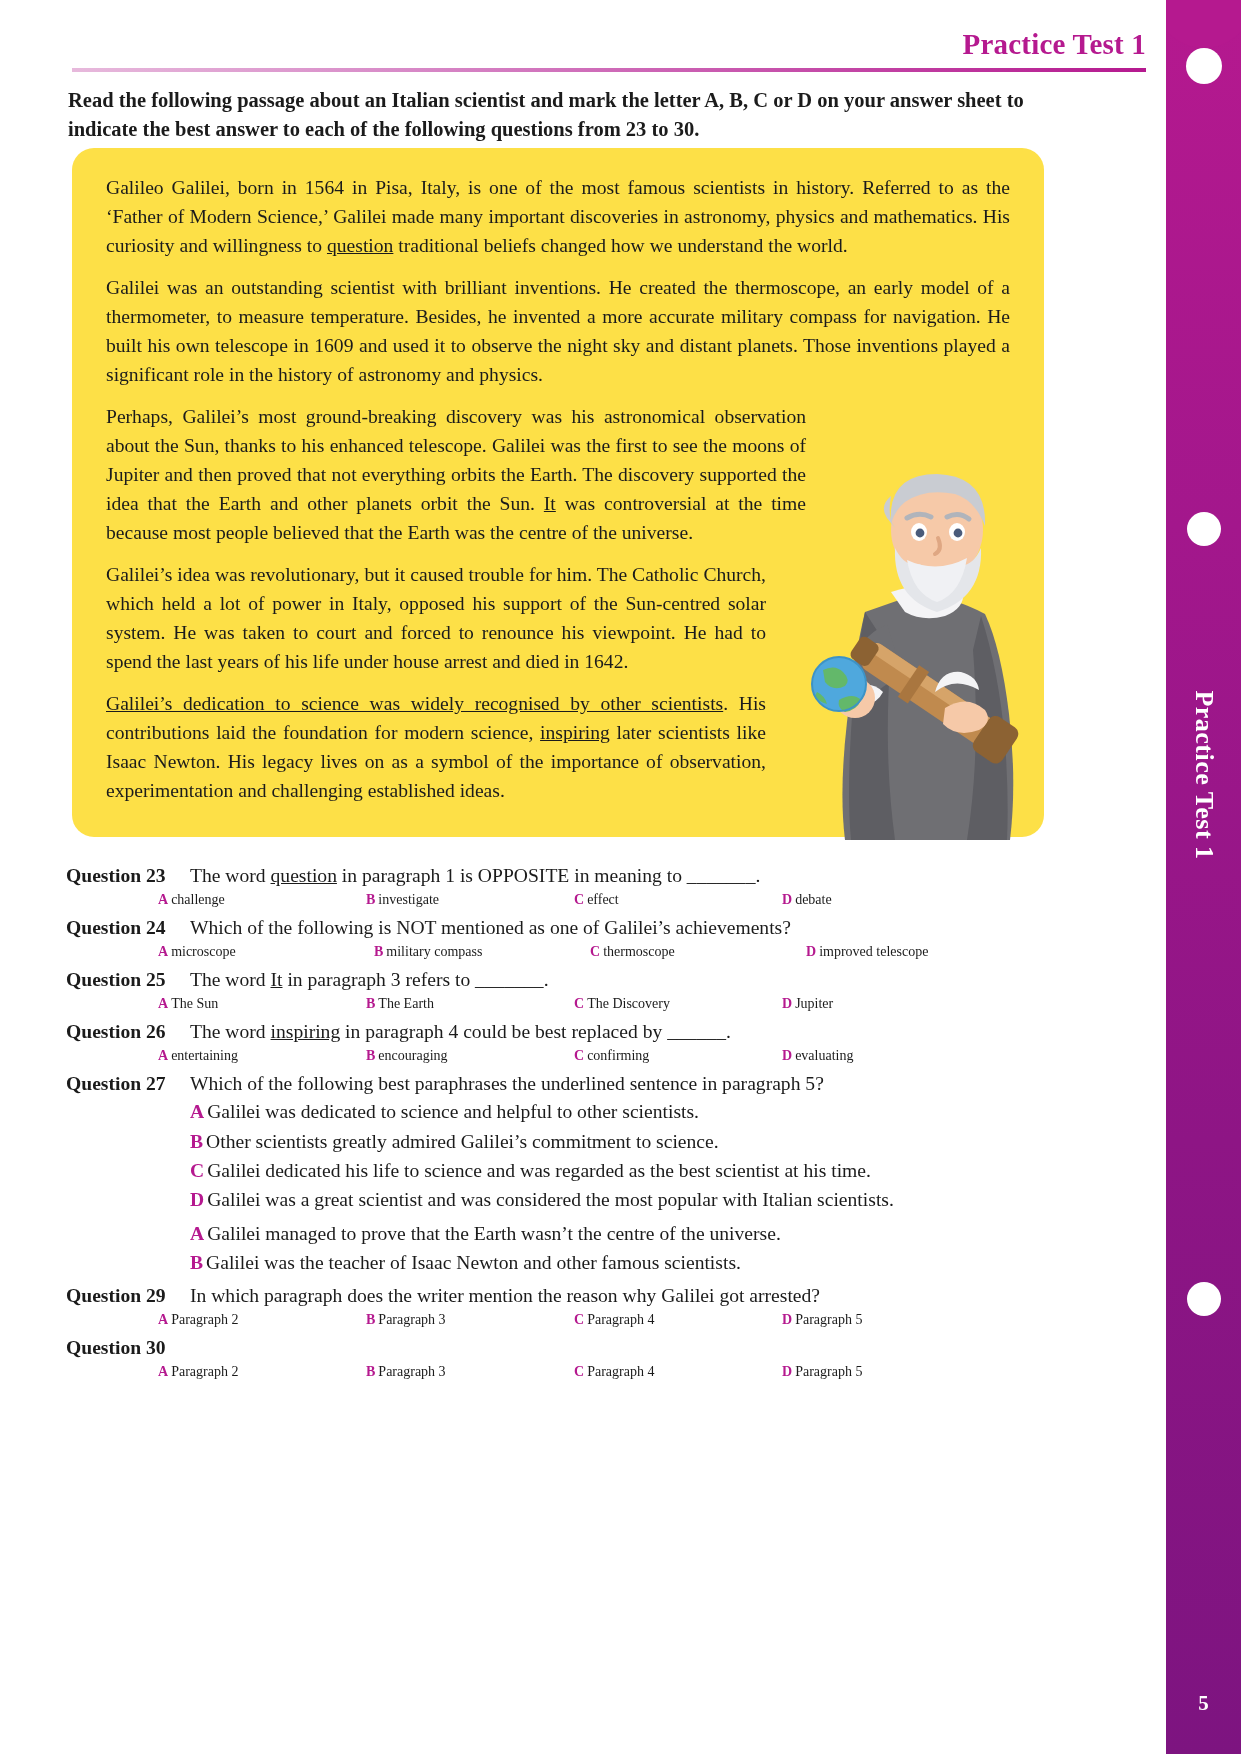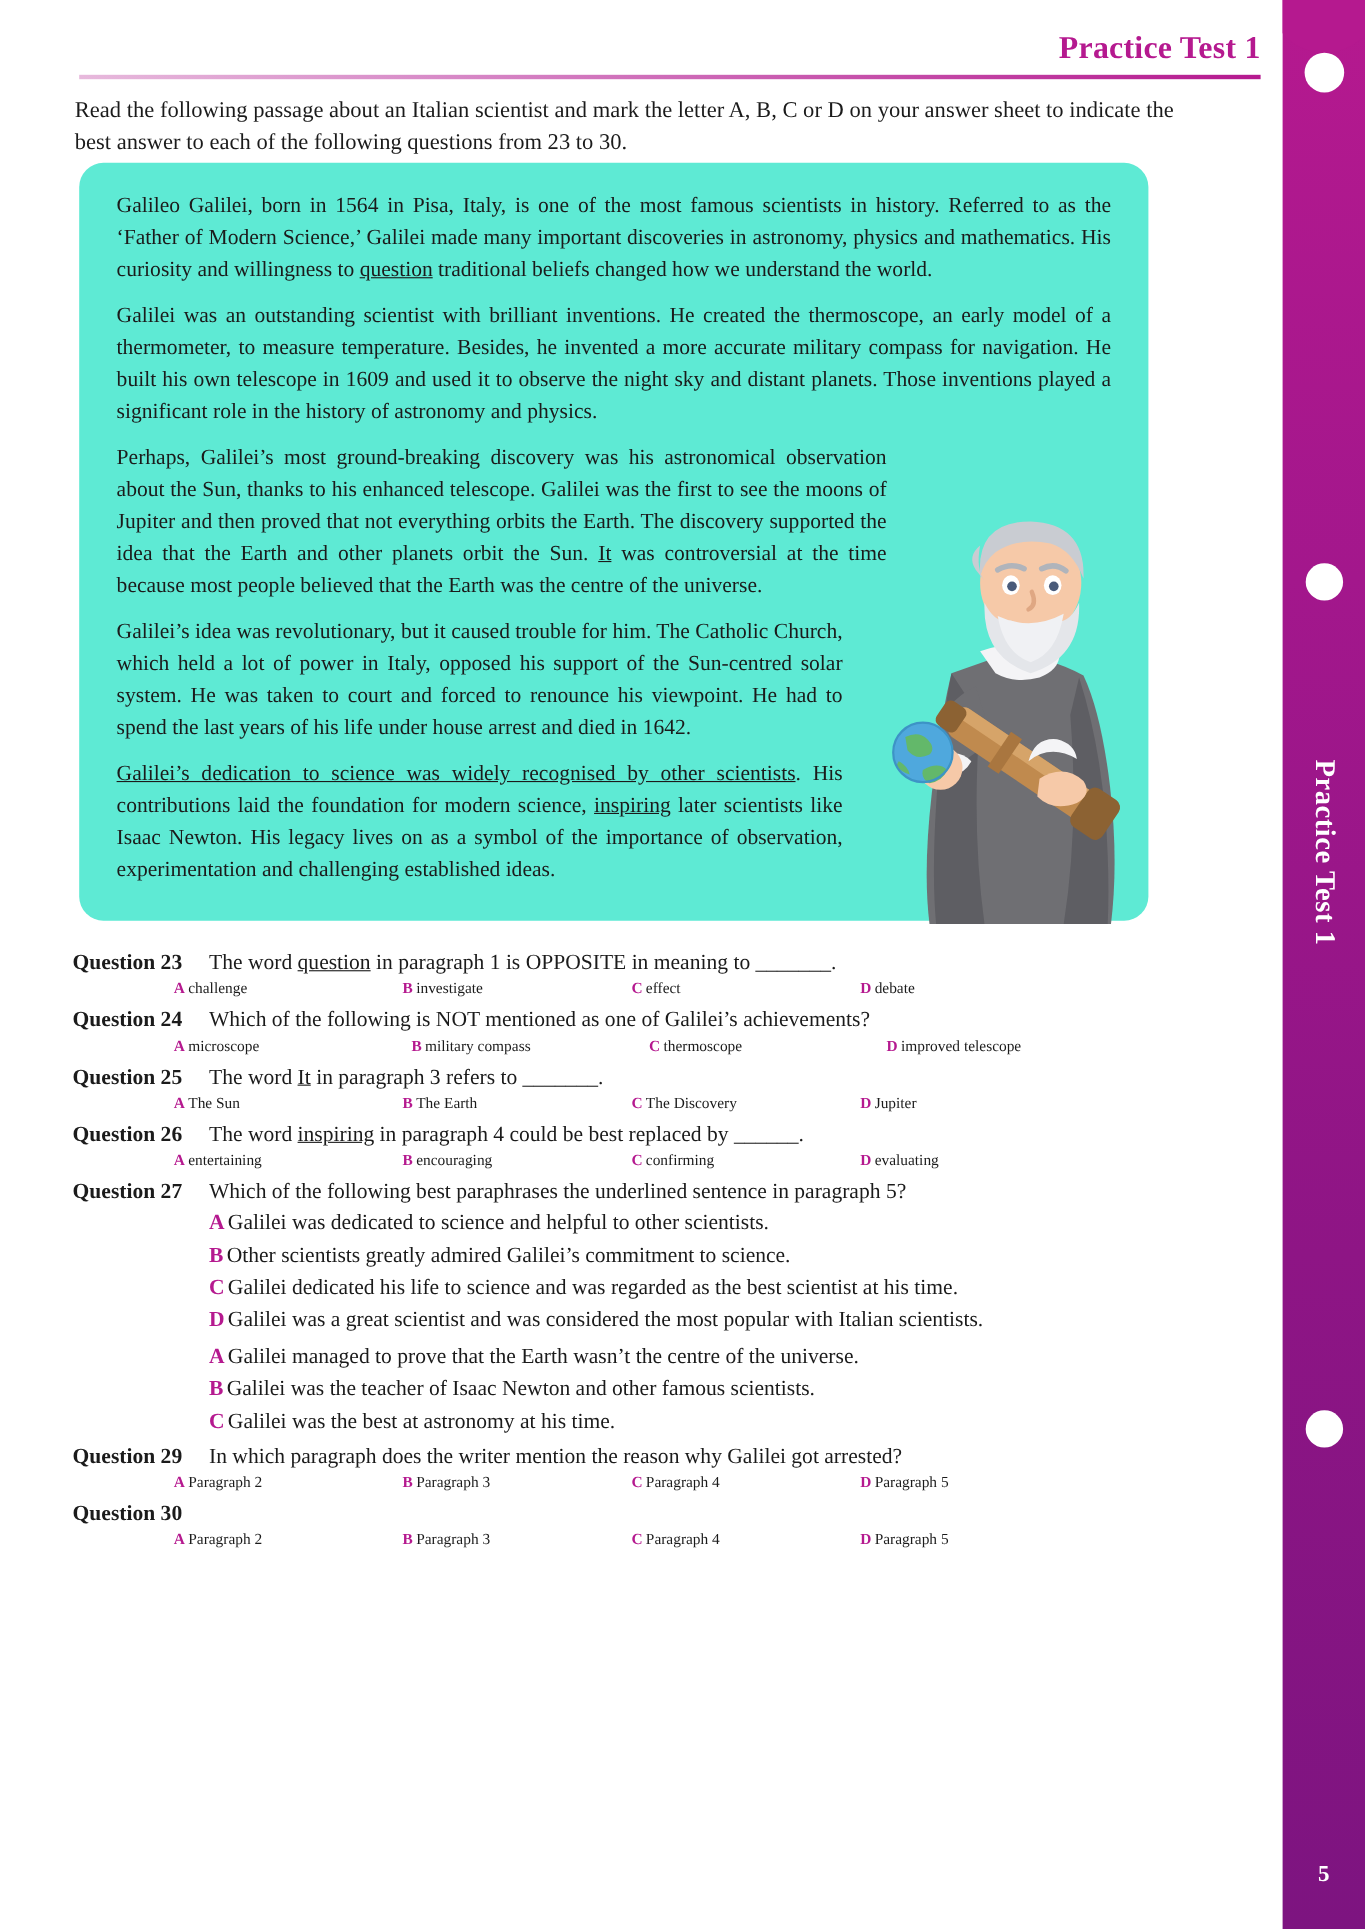--- a/index.html
+++ b/index.html
@@ -77,32 +77,32 @@
     background: linear-gradient(90deg, #e7b9dc 0%, #d88bc8 30%, #b5198f 100%);
   }
 
   
   .instruction {
     position: absolute;
     top: 86px;
     left: 68px;
     width: 1000px;
     font-size: 20.5px;
-    font-weight: normal;
+    font-weight: bold;
     line-height: 1.42;
   }
 
   
   .passage {
     position: absolute;
     top: 148px;
     left: 72px;
     width: 972px;
     min-height: 686px;
-    background: #5eead4;
+    background: #fde047;
     border-radius: 22px;
     box-sizing: border-box;
     padding: 26px 34px 18px 34px;
   }
   .passage p {
     margin: 0 0 13px 0;
     font-size: 19.6px;
     line-height: 1.48;
     text-align: justify;
   }
@@ -319,21 +319,20 @@
         <div class="opt"><span class="letter">A</span><span>Galilei was dedicated to science and helpful to other scientists.</span></div>
         <div class="opt"><span class="letter">B</span><span>Other scientists greatly admired Galilei’s commitment to science.</span></div>
         <div class="opt"><span class="letter">C</span><span>Galilei dedicated his life to science and was regarded as the best scientist at his time.</span></div>
         <div class="opt"><span class="letter">D</span><span>Galilei was a great scientist and was considered the most popular with Italian scientists.</span></div>
       </div>
     </div>
     <div class="q-block">
       <div class="opts-col">
         <div class="opt"><span class="letter">A</span><span>Galilei managed to prove that the Earth wasn’t the centre of the universe.</span></div>
         <div class="opt"><span class="letter">B</span><span>Galilei was the teacher of Isaac Newton and other famous scientists.</span></div>
-        <div class="opt"><span class="letter">C</span><span>Galilei was the best at astronomy at his time.</span></div>
       </div>
     </div>
     <div class="q-block">
       <div class="q-line">
         <div class="q-num">Question 29</div>
         <div class="q-text"><span>In which paragraph does the writer mention the reason why Galilei got arrested?</span></div>
       </div>
       <div class="opts-row">
         <div class="opt"><span class="letter">A</span><span>Paragraph 2</span></div>
         <div class="opt"><span class="letter">B</span><span>Paragraph 3</span></div>

